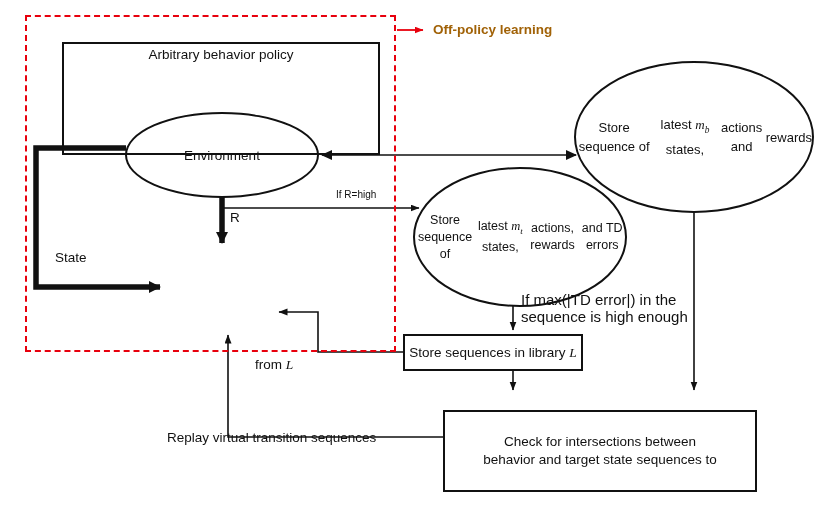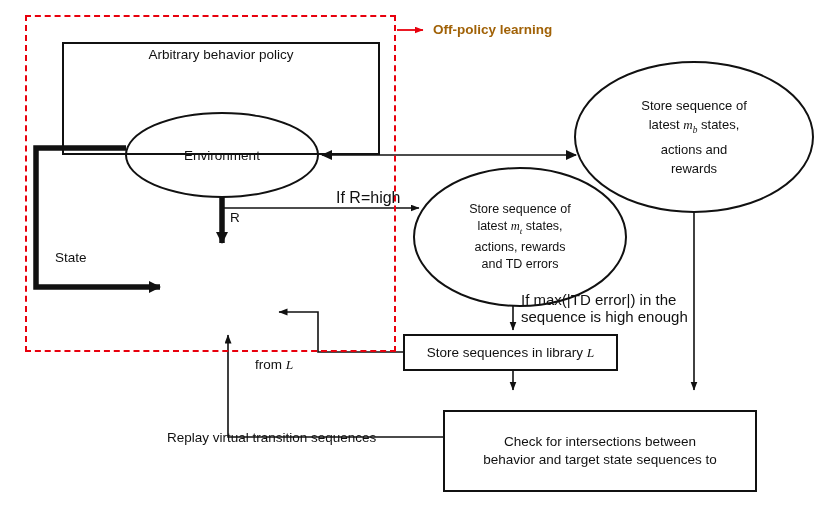--- a/index.html
+++ b/index.html
@@ -1,36 +1,36 @@
 <!DOCTYPE html>
 <html><head>
 <meta charset="utf-8">
 <style>
   * { margin:0; padding:0; box-sizing:border-box; }
   html,body { background:#ffffff; }
   body { font-family:"Liberation Sans", sans-serif; color:#111; }
   .canvas { position:relative; width:830px; height:510px; background:#fff; overflow:hidden; }
   .layer { position:absolute; left:0; top:0; z-index:1; }
   .node { position:absolute; border:2px solid #111; background:#fff; z-index:2; }
-  .ellipse { border-radius:50%; display:flex; flex-direction:column; align-items:center; justify-content:center; text-align:center; }
+  .ellipse { border-radius:50%; display:flex; align-items:center; justify-content:center; text-align:center; }
   .rect-node { background:transparent; }
   .boxflex { display:flex; flex-direction:column; align-items:center; justify-content:center; text-align:center; }
   .dashed-region { position:absolute; left:25px; top:15px; width:371px; height:337px; border:2px dashed #e8000d; z-index:3; pointer-events:none; background:transparent; }
   .lbl { position:absolute; z-index:4; white-space:nowrap; font-size:13.5px; }
-  .lbl.small { font-size:16px; }
+  .lbl.small { font-size:10px; }
   .red { color:#a16207; font-weight:bold; }
   .mvar { font-family:"Liberation Serif", serif; font-style:italic; }
   .msub { font-size:0.72em; }
   #behavior-policy { left:62px; top:42px; width:318px; height:113px; z-index:2; }
   #behavior-policy .toplabel { position:absolute; top:3px; left:0; width:100%; text-align:center; font-size:13.5px; }
   #environment { left:125px; top:112px; width:194px; height:86px; font-size:13.5px; }
   #evaluate-q { left:168px; top:250px; width:114px; height:80px; font-size:13.5px; line-height:18px; }
   #target-buffer { left:413px; top:167px; width:214px; height:140px; font-size:12.5px; line-height:17px; }
   #behavior-buffer { left:574px; top:61px; width:240px; height:152px; font-size:13px; line-height:19px; }
-  #library-box { left:403px; top:334px; width:215px; height:37px; font-size:13.5px; }
+  #library-box { left:403px; top:334px; width:180px; height:37px; font-size:13.5px; }
   #check-box { left:443px; top:410px; width:314px; height:82px; font-size:13.5px; line-height:18.5px; }
   #lbl-off-policy { left:433px; top:22px; font-size:13.5px; }
   #lbl-state { left:55px; top:250px; }
   #lbl-r { left:230px; top:210px; }
   #lbl-if-r-high { left:336px; top:189px; }
   #lbl-td-cond { left:521px; top:292px; font-size:15px; line-height:16.5px; white-space:nowrap; }
   #lbl-replay-seq { left:255px; top:355px; line-height:19px; }
   #lbl-replay-virtual { left:167px; top:430px; }
 </style>
 </head>

